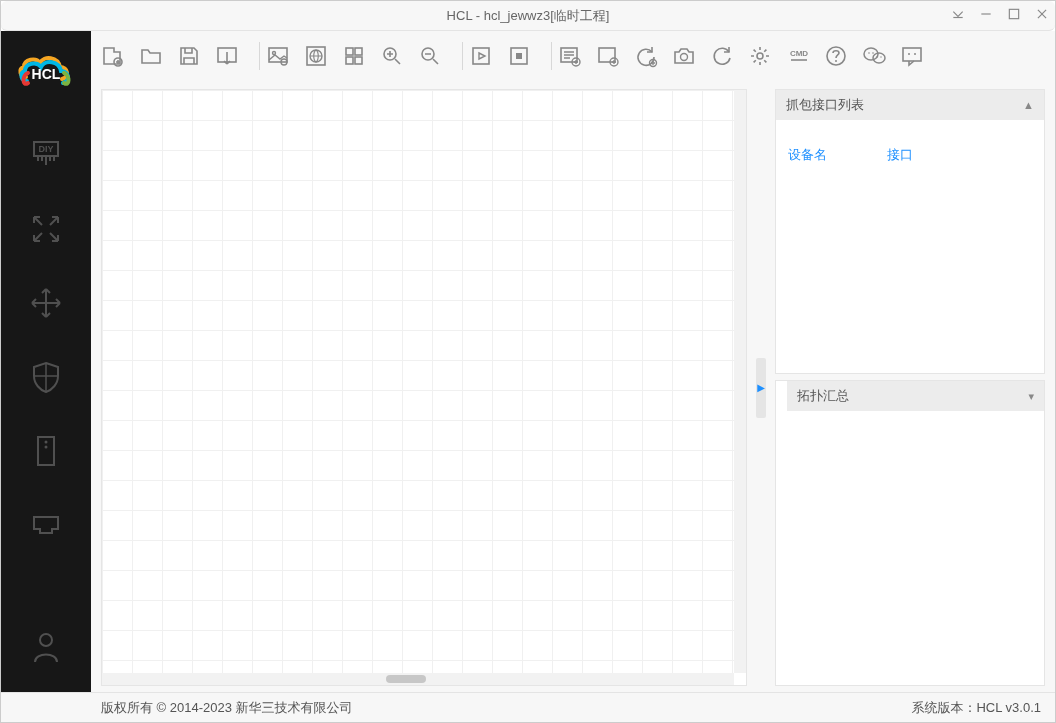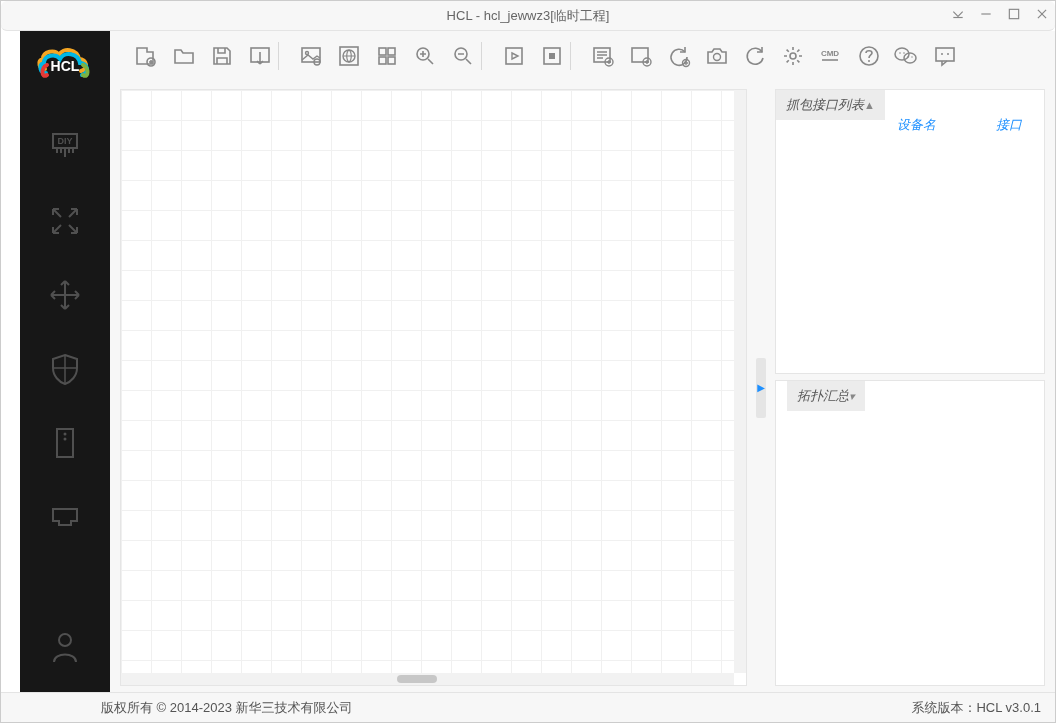--- a/index.html
+++ b/index.html
@@ -40,22 +40,21 @@
 .main-wrap {
   display: flex;
   height: calc(100% - 30px - 30px);
 }
 .sidebar-left {
   width: 90px;
   background: #171717;
   display: flex;
   flex-direction: column;
   align-items: center;
-  padding-top: 4px;
-  margin-left: 19px;
+  padding-top: 12px;
 }
 .logo {
   width: 70px;
   height: 55px;
   margin-bottom: 20px;
   display: flex;
   align-items: center;
   justify-content: center;
 }
 .side-item {
@@ -85,21 +84,21 @@
   align-items: center;
   padding: 0 10px;
   gap: 0;
   background: #f7f7f7;
 }
 .tb-btn {
   width: 38px;
   height: 38px;
   display: flex;
   align-items: center;
-  justify-content: flex-end;
+  justify-content: flex-start;
   cursor: pointer;
   color: #737373;
 }
 .tb-btn svg { stroke: #888; fill: none; }
 .tb-sep {
   width: 1px;
   height: 28px;
   background: #d8d8d8;
   margin: 0 6px;
 }
@@ -169,22 +168,21 @@
 .right-panel {
   width: 270px;
   display: flex;
   flex-direction: column;
   gap: 6px;
 }
 .panel-box {
   background: #fff;
   border: 1px solid #e5e5e5;
   display: flex;
-  flex-direction: row;
-  font-style: italic;
+  flex-direction: column;
 }
 .panel-box.top { height: 285px; }
 .panel-box.bottom { flex: 1; padding-left: 11px; }
 .panel-header {
   height: 30px;
   background: #ececec;
   display: flex;
   align-items: center;
   padding: 0 10px;
   color: #555;

